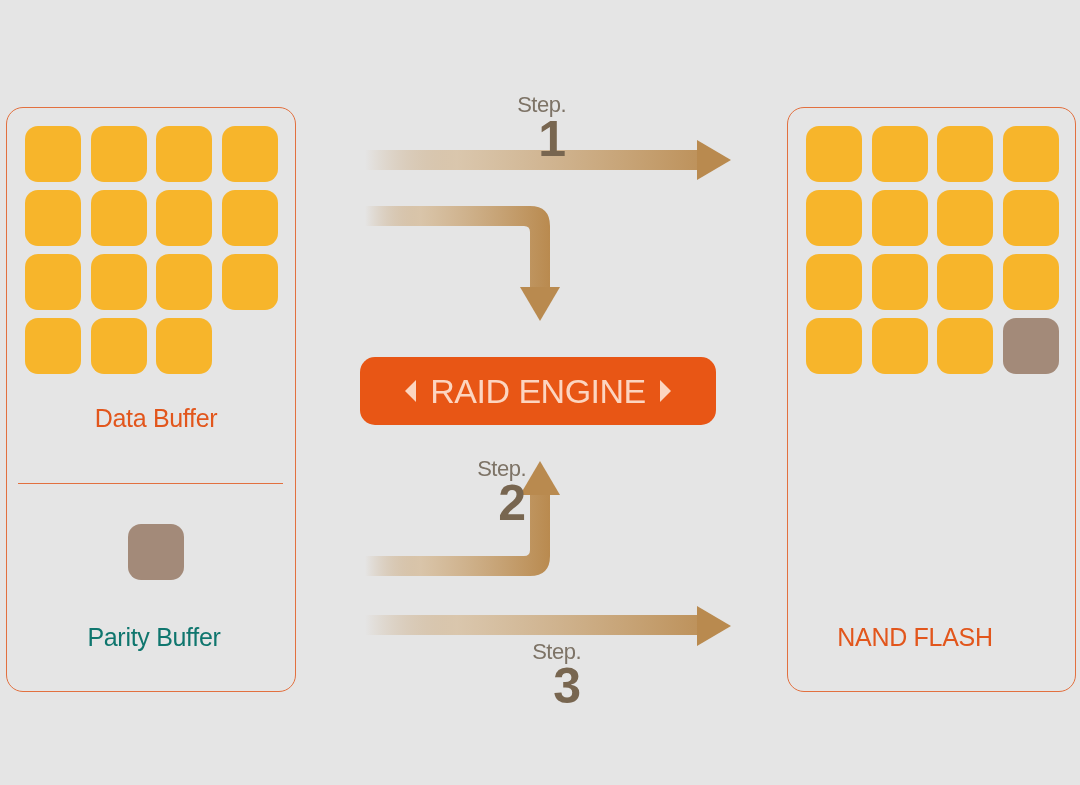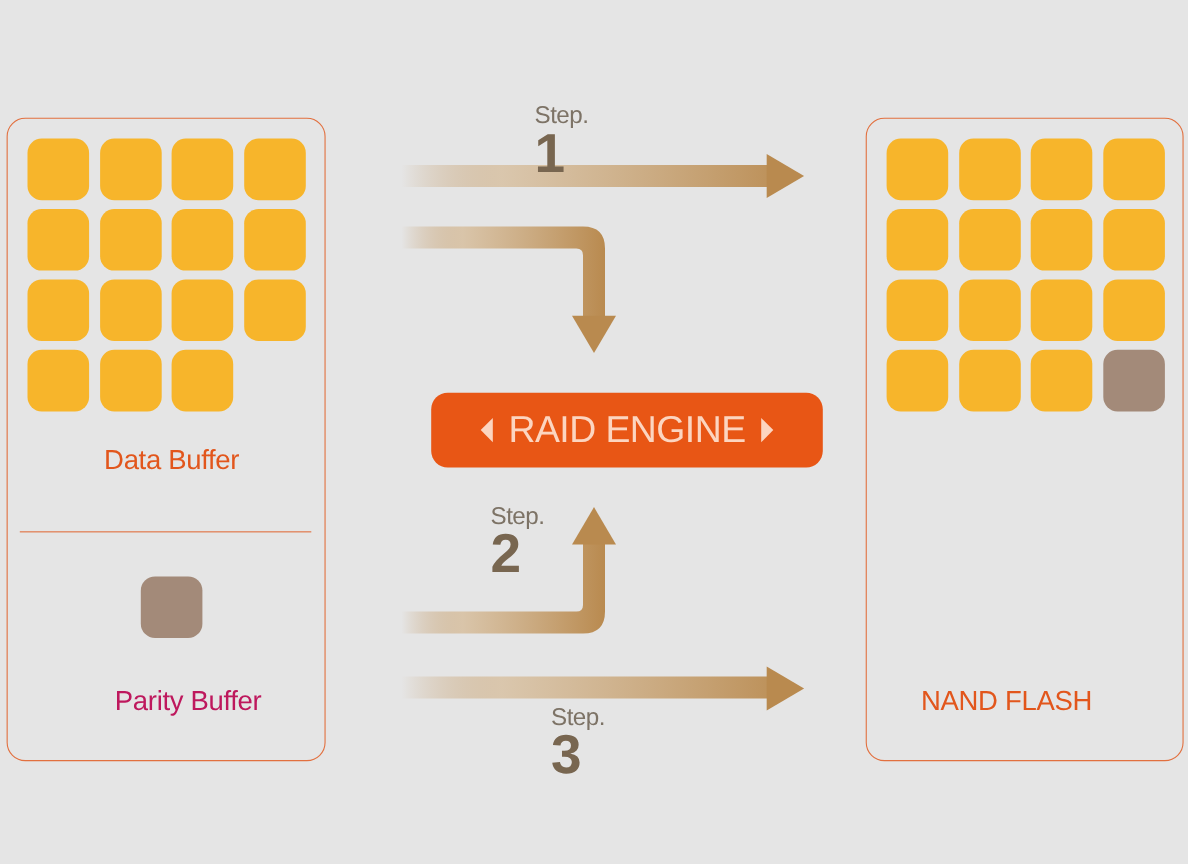--- a/index.html
+++ b/index.html
@@ -20,39 +20,39 @@
     }
     .block.parity { background: #a38a79; }
     .divider {
       position: absolute; left: 18px; top: 483px; width: 265px; height: 1.3px;
       background: #e2703f;
     }
     .label {
       position: absolute; font-size: 25px; text-align: center; white-space: nowrap;
     }
     #data-buffer-label { left: 6px; width: 300px; top: 404px; color: #e2561c; letter-spacing: -0.3px;}
-    #parity-buffer-label { left: 21px; width: 300px; top: 623px; color: #be185d; letter-spacing: -0.3px;}
+    #parity-buffer-label { left: 4px; width: 300px; top: 623px; color: #0f766e; letter-spacing: -0.3px;}
     #nand-label { left: 787px; width: 256px; top: 623px; color: #e2561c; letter-spacing: -0.3px;}
     #raid-engine {
       position: absolute; left: 360px; top: 357px; width: 356px; height: 68px;
       background: #e85615; border-radius: 15px;
       display: flex; align-items: center; justify-content: center;
-      color: #fcd5c0; font-size: 34px; letter-spacing: -0.5px; margin-left: 32px;
+      color: #fcd5c0; font-size: 34px; letter-spacing: -0.5px;
     }
     #raid-engine .tri-left {
       width: 0; height: 0; border-top: 11px solid transparent; border-bottom: 11px solid transparent;
       border-right: 11px solid #fcd5c0; margin-right: 14px;
     }
     #raid-engine .tri-right {
       width: 0; height: 0; border-top: 11px solid transparent; border-bottom: 11px solid transparent;
       border-left: 11px solid #fcd5c0; margin-left: 14px;
     }
     #arrows { position: absolute; left: 0; top: 0; width: 1080px; height: 785px; }
     .step {
-      position: absolute; text-align: left; color: #7a6a57; width: 80px;
+      position: absolute; text-align: right; color: #7a6a57; width: 80px;
     }
     .step .step-word { font-size: 22px; line-height: 22px; color: #7d7366; letter-spacing: -0.5px;}
     .step .step-num { font-size: 50px; line-height: 46px; font-weight: bold; color: #786650; }
     #step-1 { left: 486px; top: 94px; }
     #step-2 { left: 446px; top: 458px; }
     #step-3 { left: 501px; top: 641px; }
   </style>
 </head>
 <body>
 

